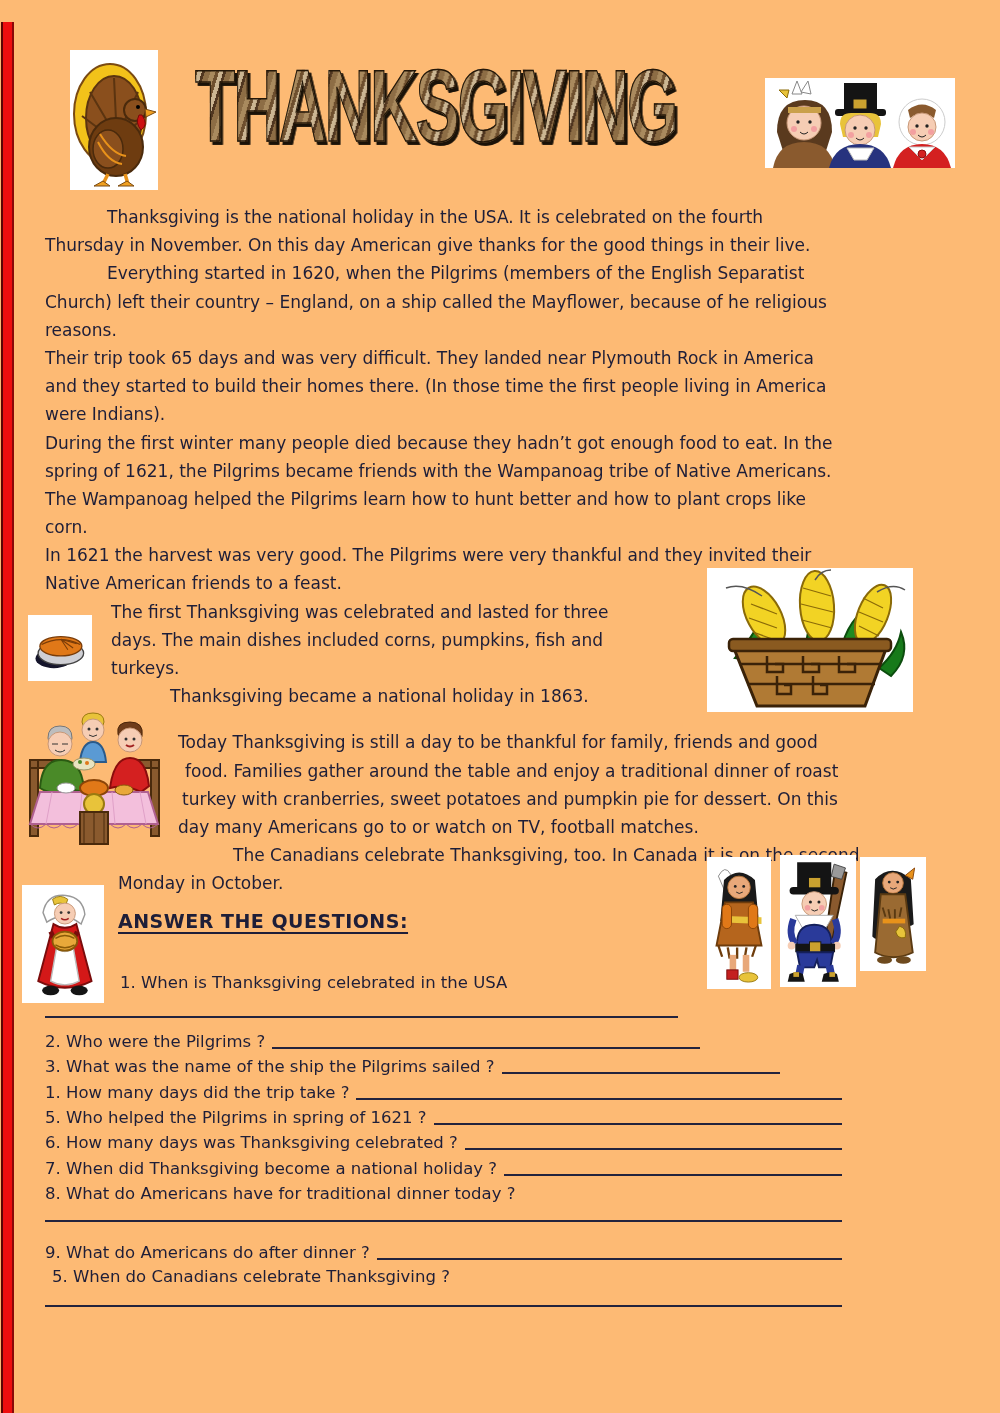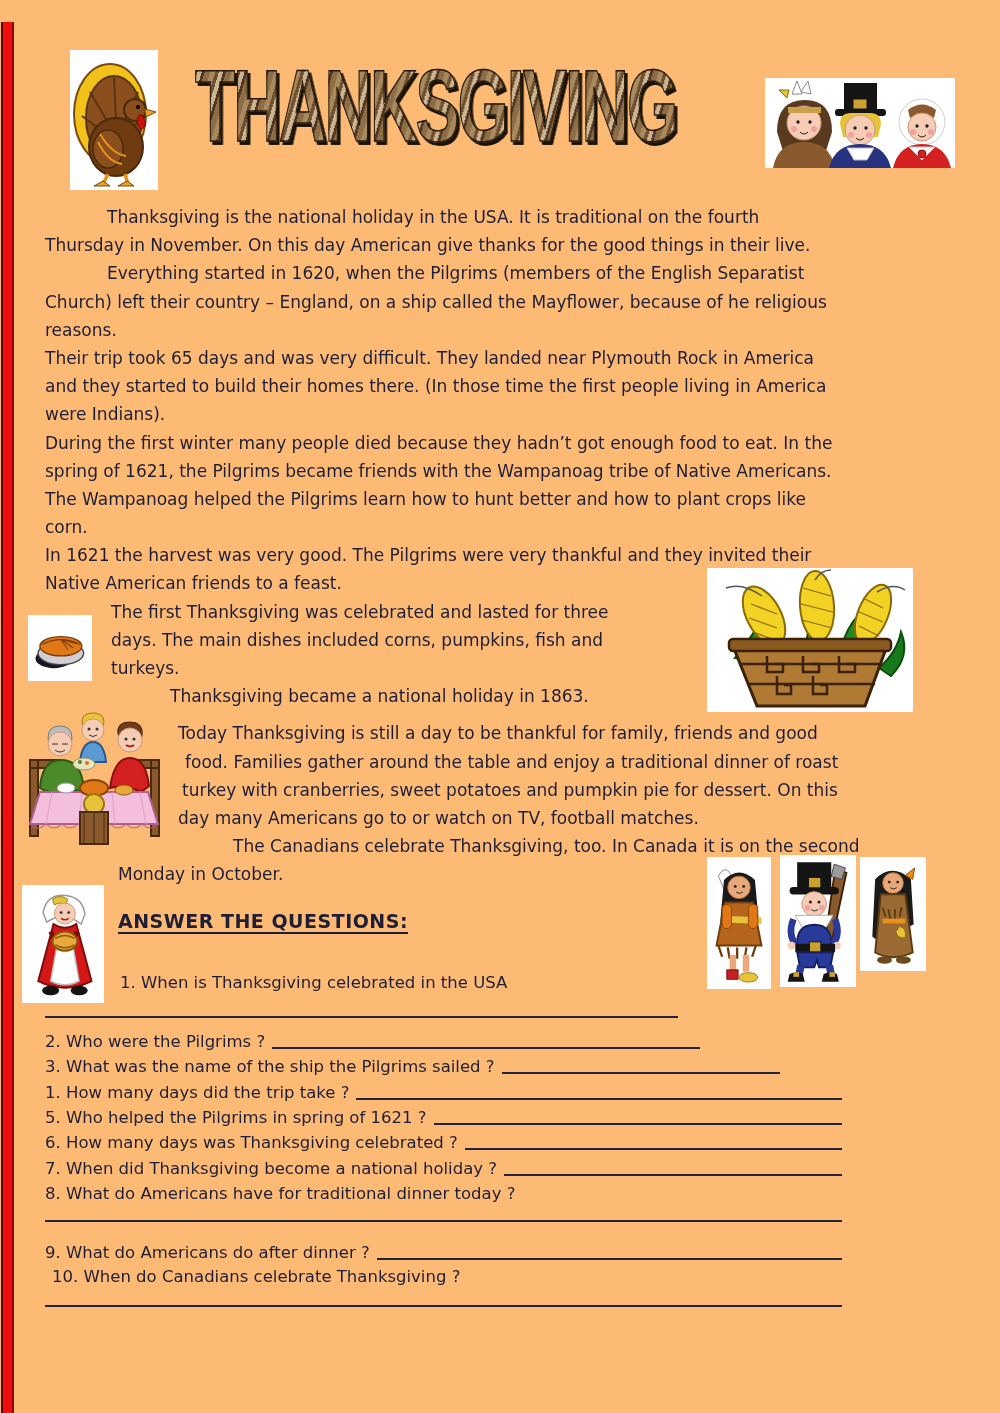--- a/index.html
+++ b/index.html
@@ -28,21 +28,21 @@
       -webkit-background-clip:text;background-clip:text;color:transparent;
     }
   }
 
   
   .passage{position:absolute;left:45px;top:203px;width:900px;font-size:17px;line-height:28.2px;white-space:nowrap;}
   .ln{height:28.2px;}
   .ind{padding-left:62px;}
   .b1{padding-left:66px;}
   .b2{padding-left:125px;}
-  .c0{padding-left:133px;margin-top:9px;}
+  .c0{padding-left:133px;margin-top:18px;}
   .c1{padding-left:140px;}
   .c2{padding-left:137px;}
   .c3{padding-left:133px;}
   .c4{padding-left:188px;}
   .c5{padding-left:73px;}
 
   
   .answer-heading{position:absolute;left:118px;top:910px;margin:0;font-size:19px;font-weight:bold;
     text-decoration:underline;text-underline-offset:4px;text-decoration-thickness:2px;letter-spacing:.5px;}
   .q{position:absolute;left:45px;display:flex;align-items:flex-end;font-size:16.5px;white-space:nowrap;height:22px;}
@@ -136,21 +136,21 @@
       <circle cx="148" cy="54" r="3" fill="#f3a0a0"></circle>
         <circle cx="166" cy="54" r="3" fill="#f3a0a0"></circle>
       <path d="M153 57 q4 4 8 0" stroke="#222" fill="none"></path>
       <path d="M128 90 q6 -24 29 -24 q23 0 29 24 z" fill="#d42020"></path>
       <path d="M144 69 h26 l-13 13 z" fill="#fff" stroke="#ccc"></path>
       <circle cx="157" cy="76" r="4" fill="#d42020" stroke="#8a0c0c"></circle>
     </svg>
   </div>
 
   <div class="passage">
-    <div class="ln ind">Thanksgiving is the national holiday in the USA. It is traditional on the fourth</div>
+    <div class="ln ind">Thanksgiving is the national holiday in the USA. It is celebrated on the fourth</div>
     <div class="ln">Thursday in November. On this day American give thanks for the good things in their live.</div>
     <div class="ln ind">Everything started in 1620, when the Pilgrims (members of the English Separatist</div>
     <div class="ln">Church) left their country – England, on a ship called the Mayflower, because of he religious</div>
     <div class="ln">reasons.</div>
     <div class="ln">Their trip took 65 days and was very difficult. They landed near Plymouth Rock in America</div>
     <div class="ln">and they started to build their homes there. (In those time the first people living in America</div>
     <div class="ln">were Indians).</div>
     <div class="ln">During the first winter many people died because they hadn’t got enough food to eat. In the</div>
     <div class="ln">spring of 1621, the Pilgrims became friends with the Wampanoag tribe of Native Americans.</div>
     <div class="ln">The Wampanoag helped the Pilgrims learn how to hunt better and how to plant crops like</div>
@@ -362,17 +362,17 @@
   <div class="q q8">
     <span>8. What do Americans have for traditional dinner today ?</span>
   </div>
   <div class="blankline bl-b"></div>
 
   <div class="q q9">
     <span>9. What do Americans do after dinner ?</span>
     <span class="blank"></span>
   </div>
   <div class="q q10">
-    <span>10. When do Canadians celebrate Thanksgiving ?</span>
+    <span>5. When do Canadians celebrate Thanksgiving ?</span>
   </div>
   <div class="blankline bl-c"></div>
 
 </div>
 
 </body></html>

